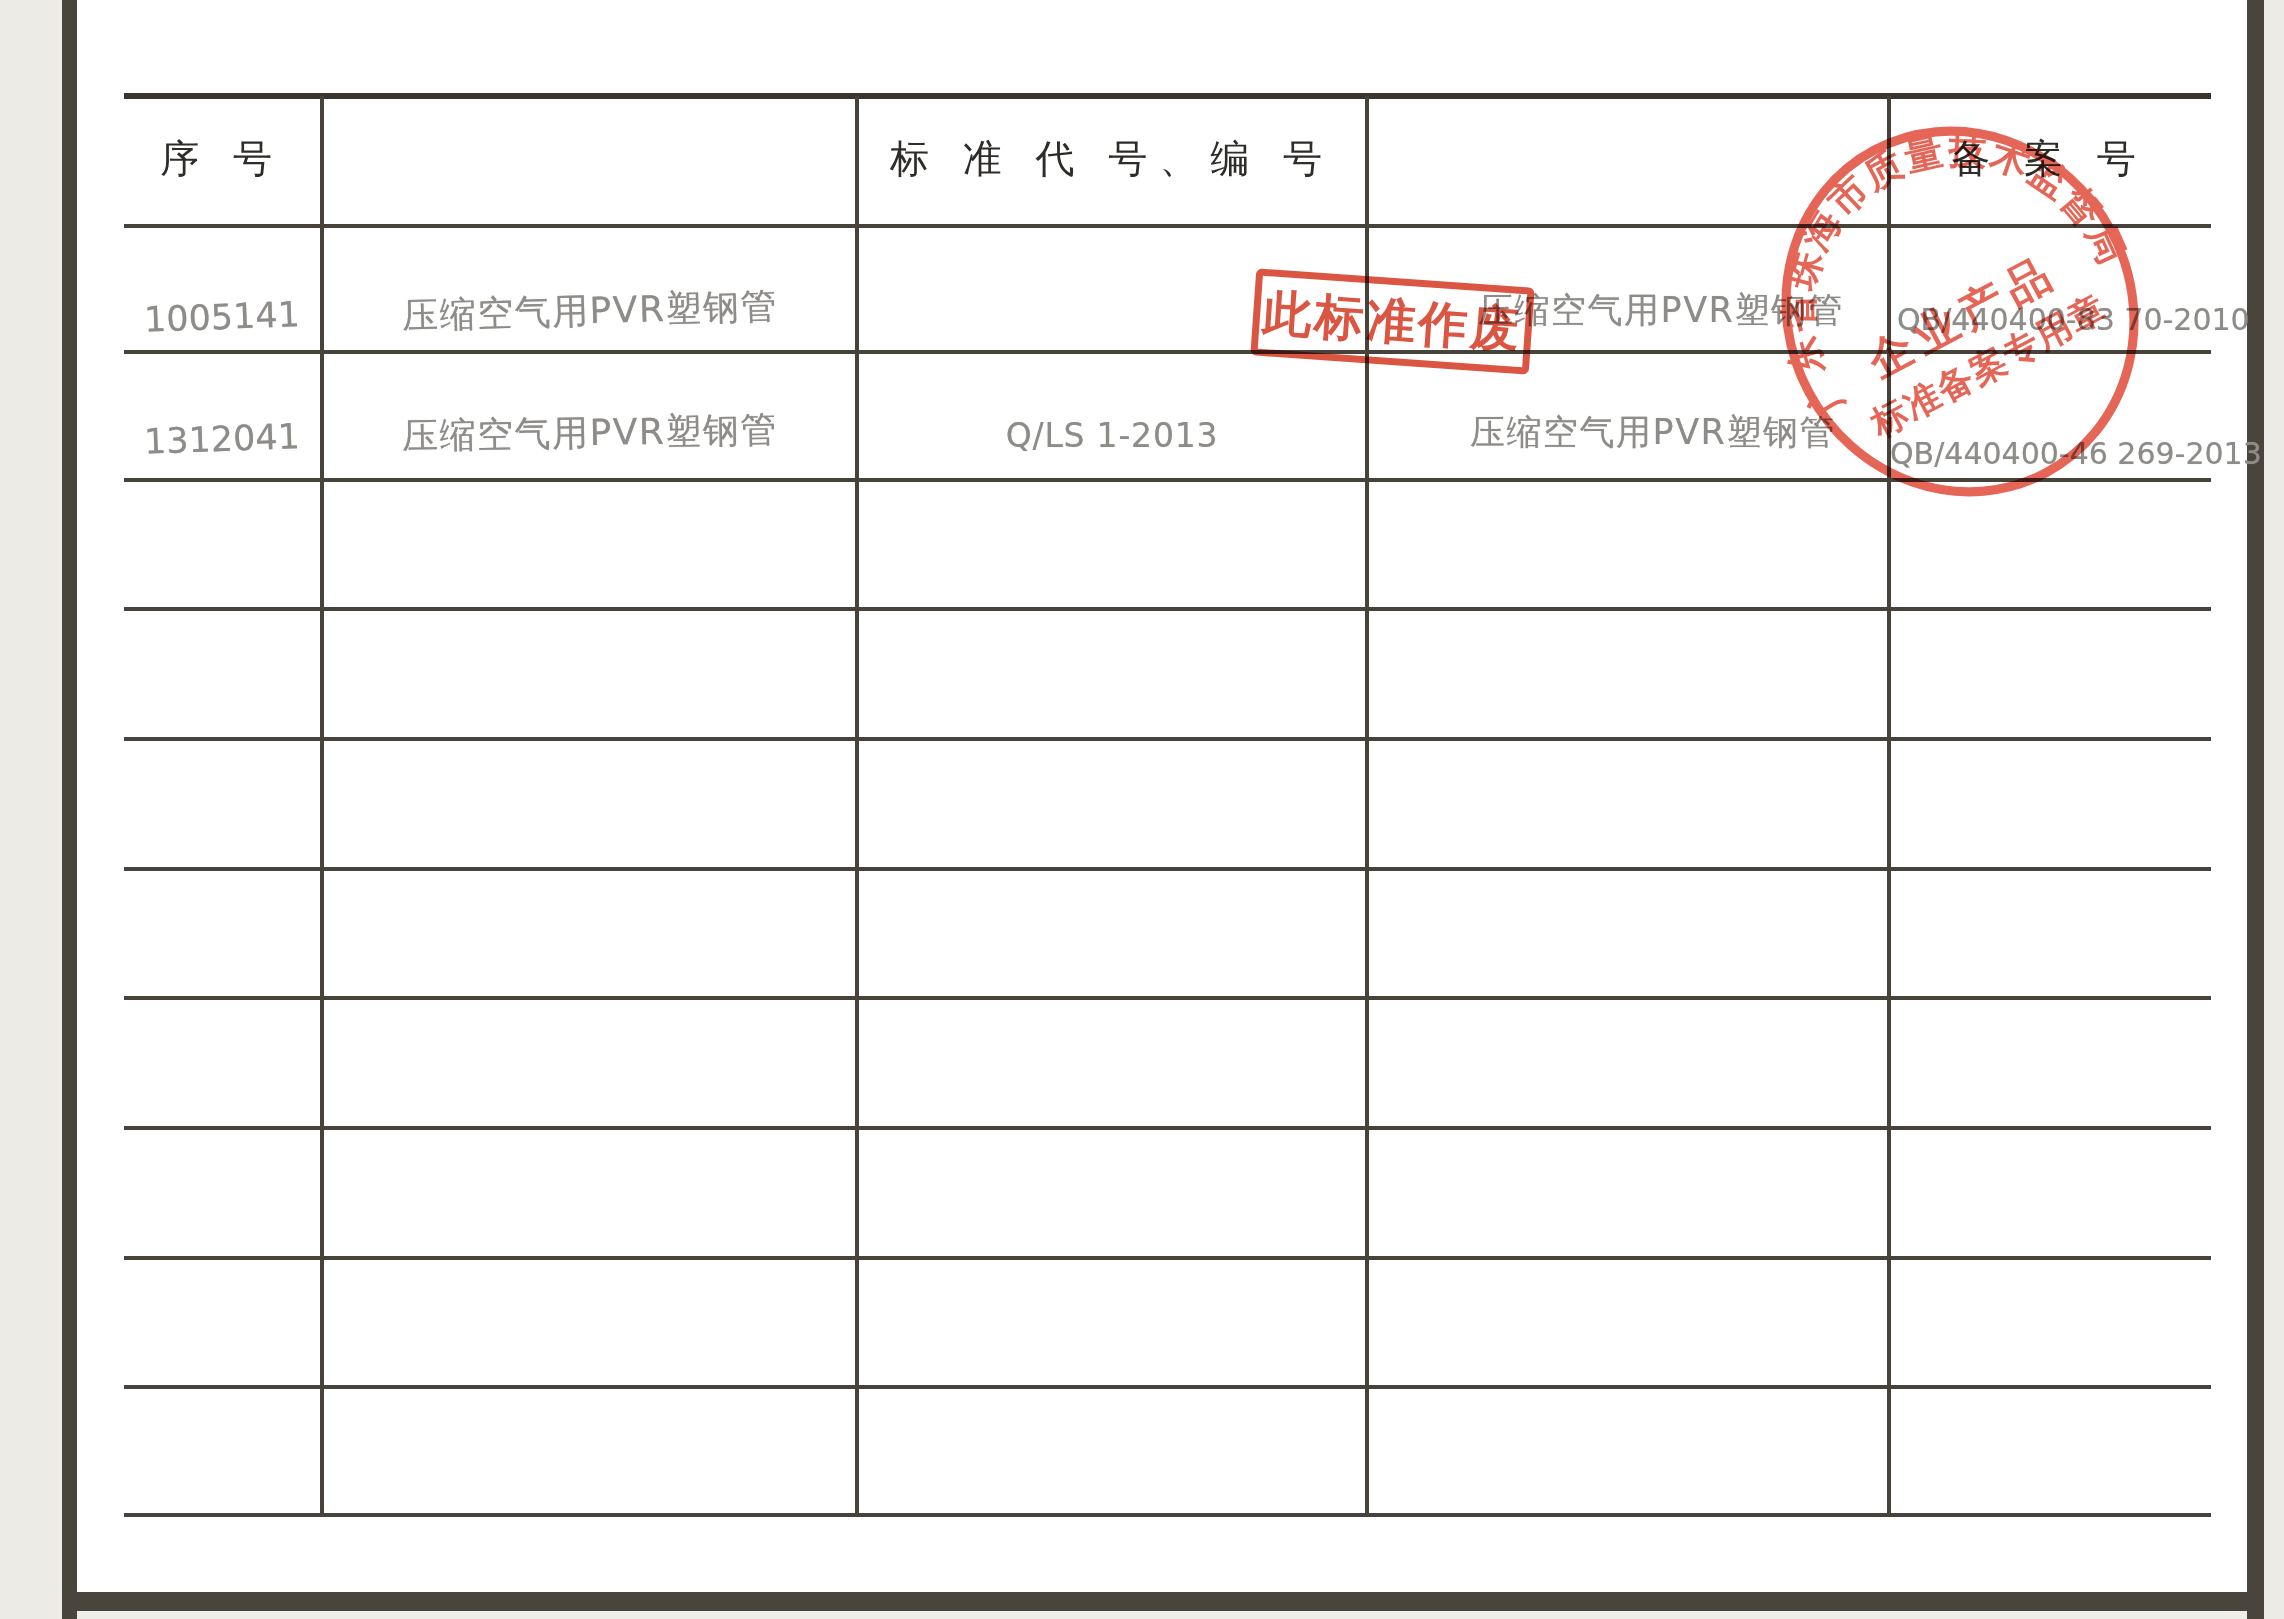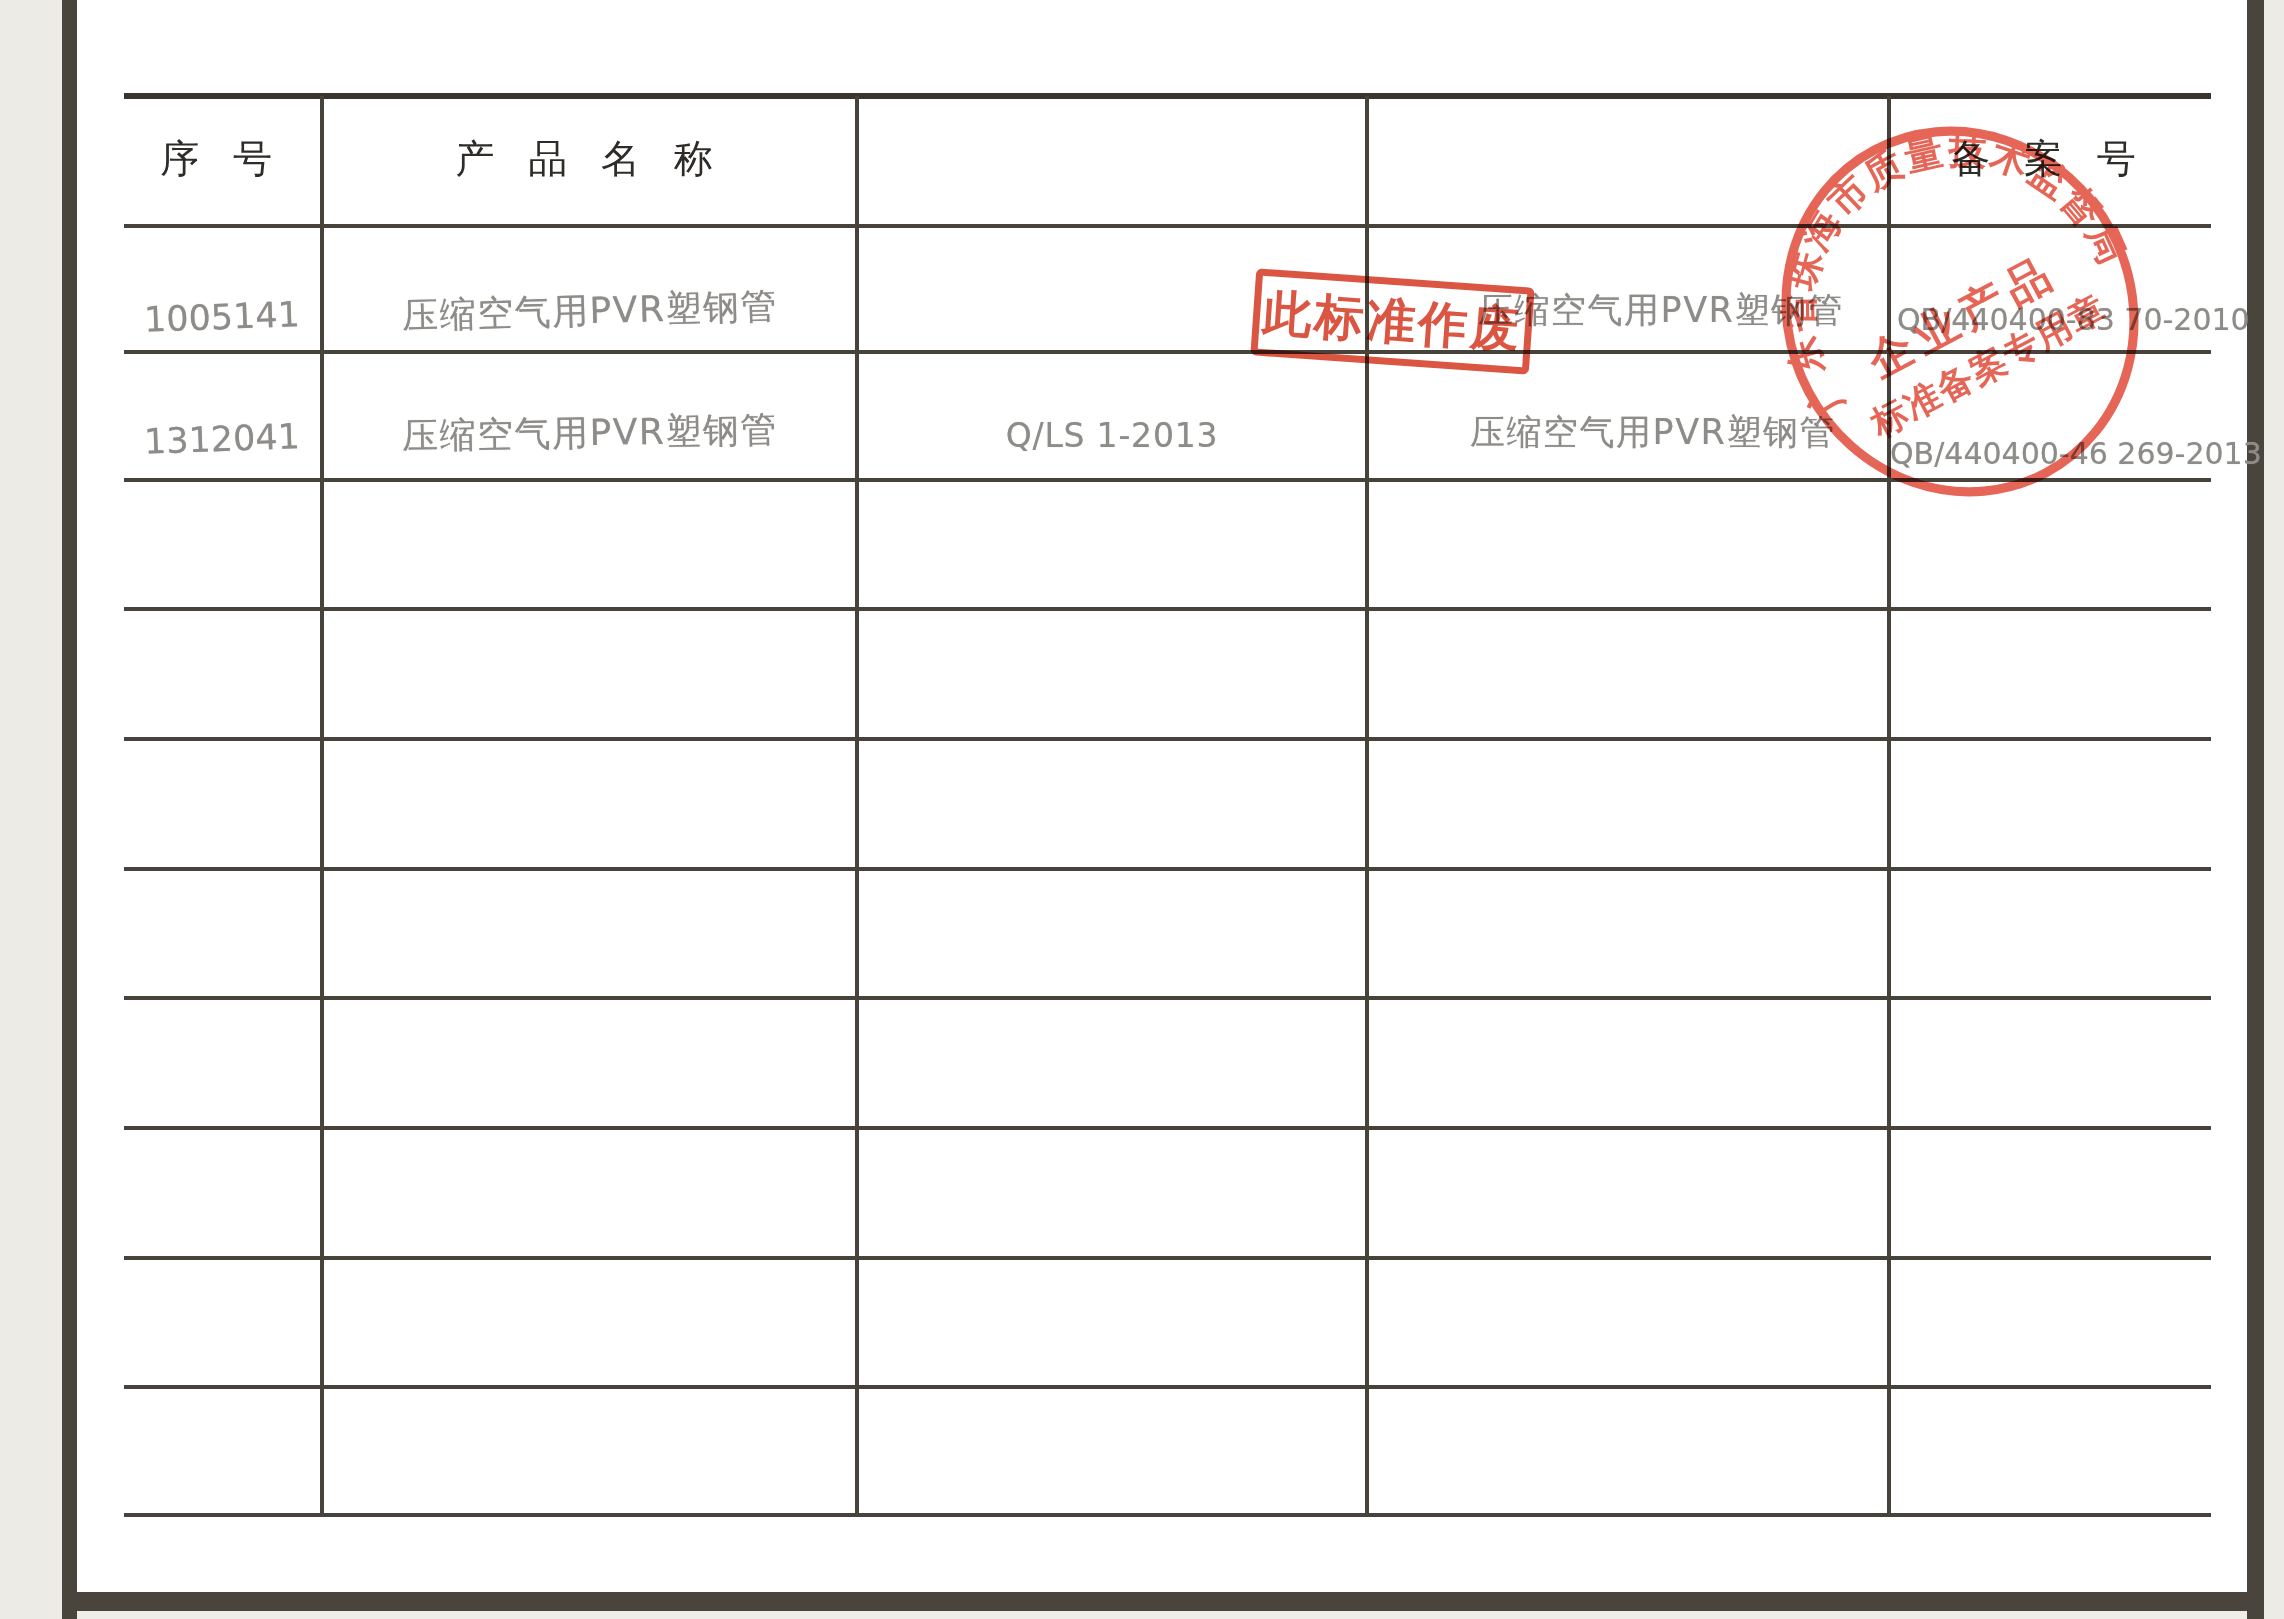--- a/index.html
+++ b/index.html
@@ -63,21 +63,21 @@
   <div class="hline" style="top:1256px"></div>
   <div class="hline" style="top:1385px"></div>
   <div class="hline" style="top:1513px"></div>
 
   <div class="vline" style="left:320px"></div>
   <div class="vline" style="left:855px"></div>
   <div class="vline" style="left:1365px"></div>
   <div class="vline" style="left:1887px"></div>
 
   <div class="hcell" style="left:124px;width:196px">序  号</div>
-  <div class="hcell" style="left:324px;width:532px">产  品  名  称</div>
+  <div class="hcell" style="left:859px;width:506px">标 准 代 号、编 号</div>
   <div class="hcell" style="left:1891px;width:317px">备  案  号</div>
 
   <div class="ink serial" style="left:124px;top:297px;width:196px;transform:rotate(-2deg)">1005141</div>
   <div class="ink product" style="left:324px;top:287px;width:532px;transform:rotate(-1.5deg)">压缩空气用PVR塑钢管</div>
   <div class="ink execstd" style="left:1426px;top:287px;width:470px">压缩空气用PVR塑钢管</div>
   <div class="ink recordno" style="left:1897px;top:302px;width:349px">QB/440400-83 70-2010</div>
 
   <div class="ink serial" style="left:124px;top:419px;width:196px;transform:rotate(-2deg)">1312041</div>
   <div class="ink product" style="left:324px;top:409px;width:532px;transform:rotate(-1deg)">压缩空气用PVR塑钢管</div>
   <div class="ink stdcode" style="left:859px;top:416px;width:506px">Q/LS 1-2013</div>

